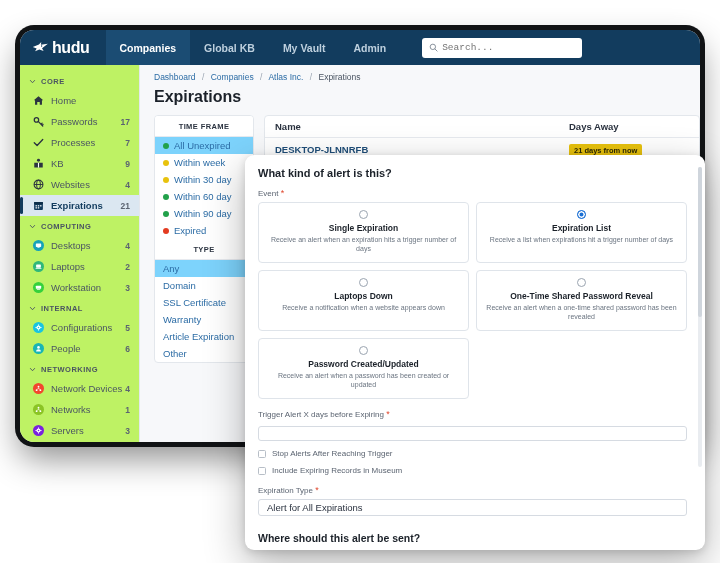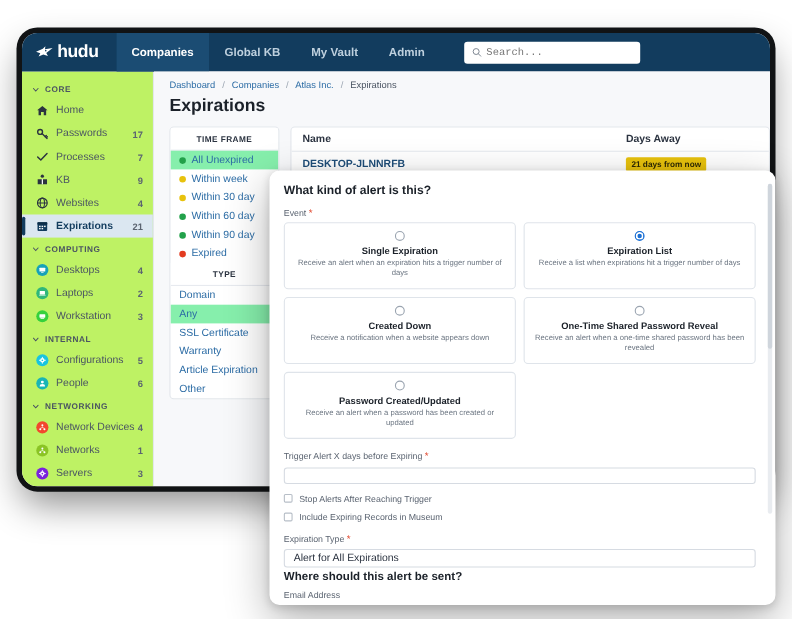--- a/index.html
+++ b/index.html
@@ -136,21 +136,21 @@
     border-bottom: 1px solid #e7eaef;
     background: #ffffff;
   }
   .filter-row {
     display: flex; align-items: center; gap: 5px;
     height: 17px;
     padding: 0 8px;
     font-size: 9.5px; color: #2c6ca5;
     cursor: pointer;
   }
-  .filter-row.active { background: #86efac; }
+  .filter-row.active { background: #7dd3fc; }
   .fdot { width: 6px; height: 6px; border-radius: 50%; flex: none; }
 
   
   #table-card {
     flex: 1;
     background: #ffffff;
     border: 1px solid #e3e7ec;
     border-radius: 4px;
     overflow: hidden;
   }
@@ -254,21 +254,21 @@
     width: 100%; height: 17px;
     border: 1px solid #d6dbe2; border-radius: 3px;
     background: #fff;
     font-family: inherit; font-size: 9.5px; color: #2b3340;
     display: flex; align-items: center;
     padding: 0 8px;
     cursor: pointer;
   }
   .section-h {
     font-size: 10.5px; font-weight: bold; color: #1b2129;
-    padding-left: 3px; margin-top: 2px;
+    padding-left: 3px; margin-top: 16px;
   }
   #mscroll {
     position: absolute; right: 3px; top: 12px;
     width: 4px; height: 300px;
     background: #e9ecf0; border-radius: 3px;
   }
   #mscroll .thumb {
     width: 100%; height: 150px; background: #cfd5dc; border-radius: 3px;
   }
 </style>
@@ -542,25 +542,25 @@
               <span class="fdot" style="background:#22a14a"></span>
               <span>Within 90 day</span>
             </div>
             <div class="filter-row">
               <span class="fdot" style="background:#e33b20"></span>
               <span>Expired</span>
             </div>
 
             <div class="filter-head">TYPE</div>
 
-            <div class="filter-row">
-              <span>Domain</span>
-            </div>
             <div class="filter-row active">
               <span>Any</span>
+            </div>
+            <div class="filter-row">
+              <span>Domain</span>
             </div>
             <div class="filter-row">
               <span>SSL Certificate</span>
             </div>
             <div class="filter-row">
               <span>Warranty</span>
             </div>
             <div class="filter-row">
               <span>Article Expiration</span>
             </div>
@@ -608,21 +608,21 @@
         </div>
 
         <div class="opt-card">
           <span class="radio sel"></span>
           <div class="opt-title">Expiration List</div>
           <div class="opt-desc">Receive a list when expirations hit a trigger number of days</div>
         </div>
 
         <div class="opt-card">
           <span class="radio"></span>
-          <div class="opt-title">Created Down</div>
+          <div class="opt-title">Laptops Down</div>
           <div class="opt-desc">Receive a notification when a website appears down</div>
         </div>
 
         <div class="opt-card">
           <span class="radio"></span>
           <div class="opt-title">One-Time Shared Password Reveal</div>
           <div class="opt-desc">Receive an alert when a one-time shared password has been revealed</div>
         </div>
 
         <div class="opt-card">

